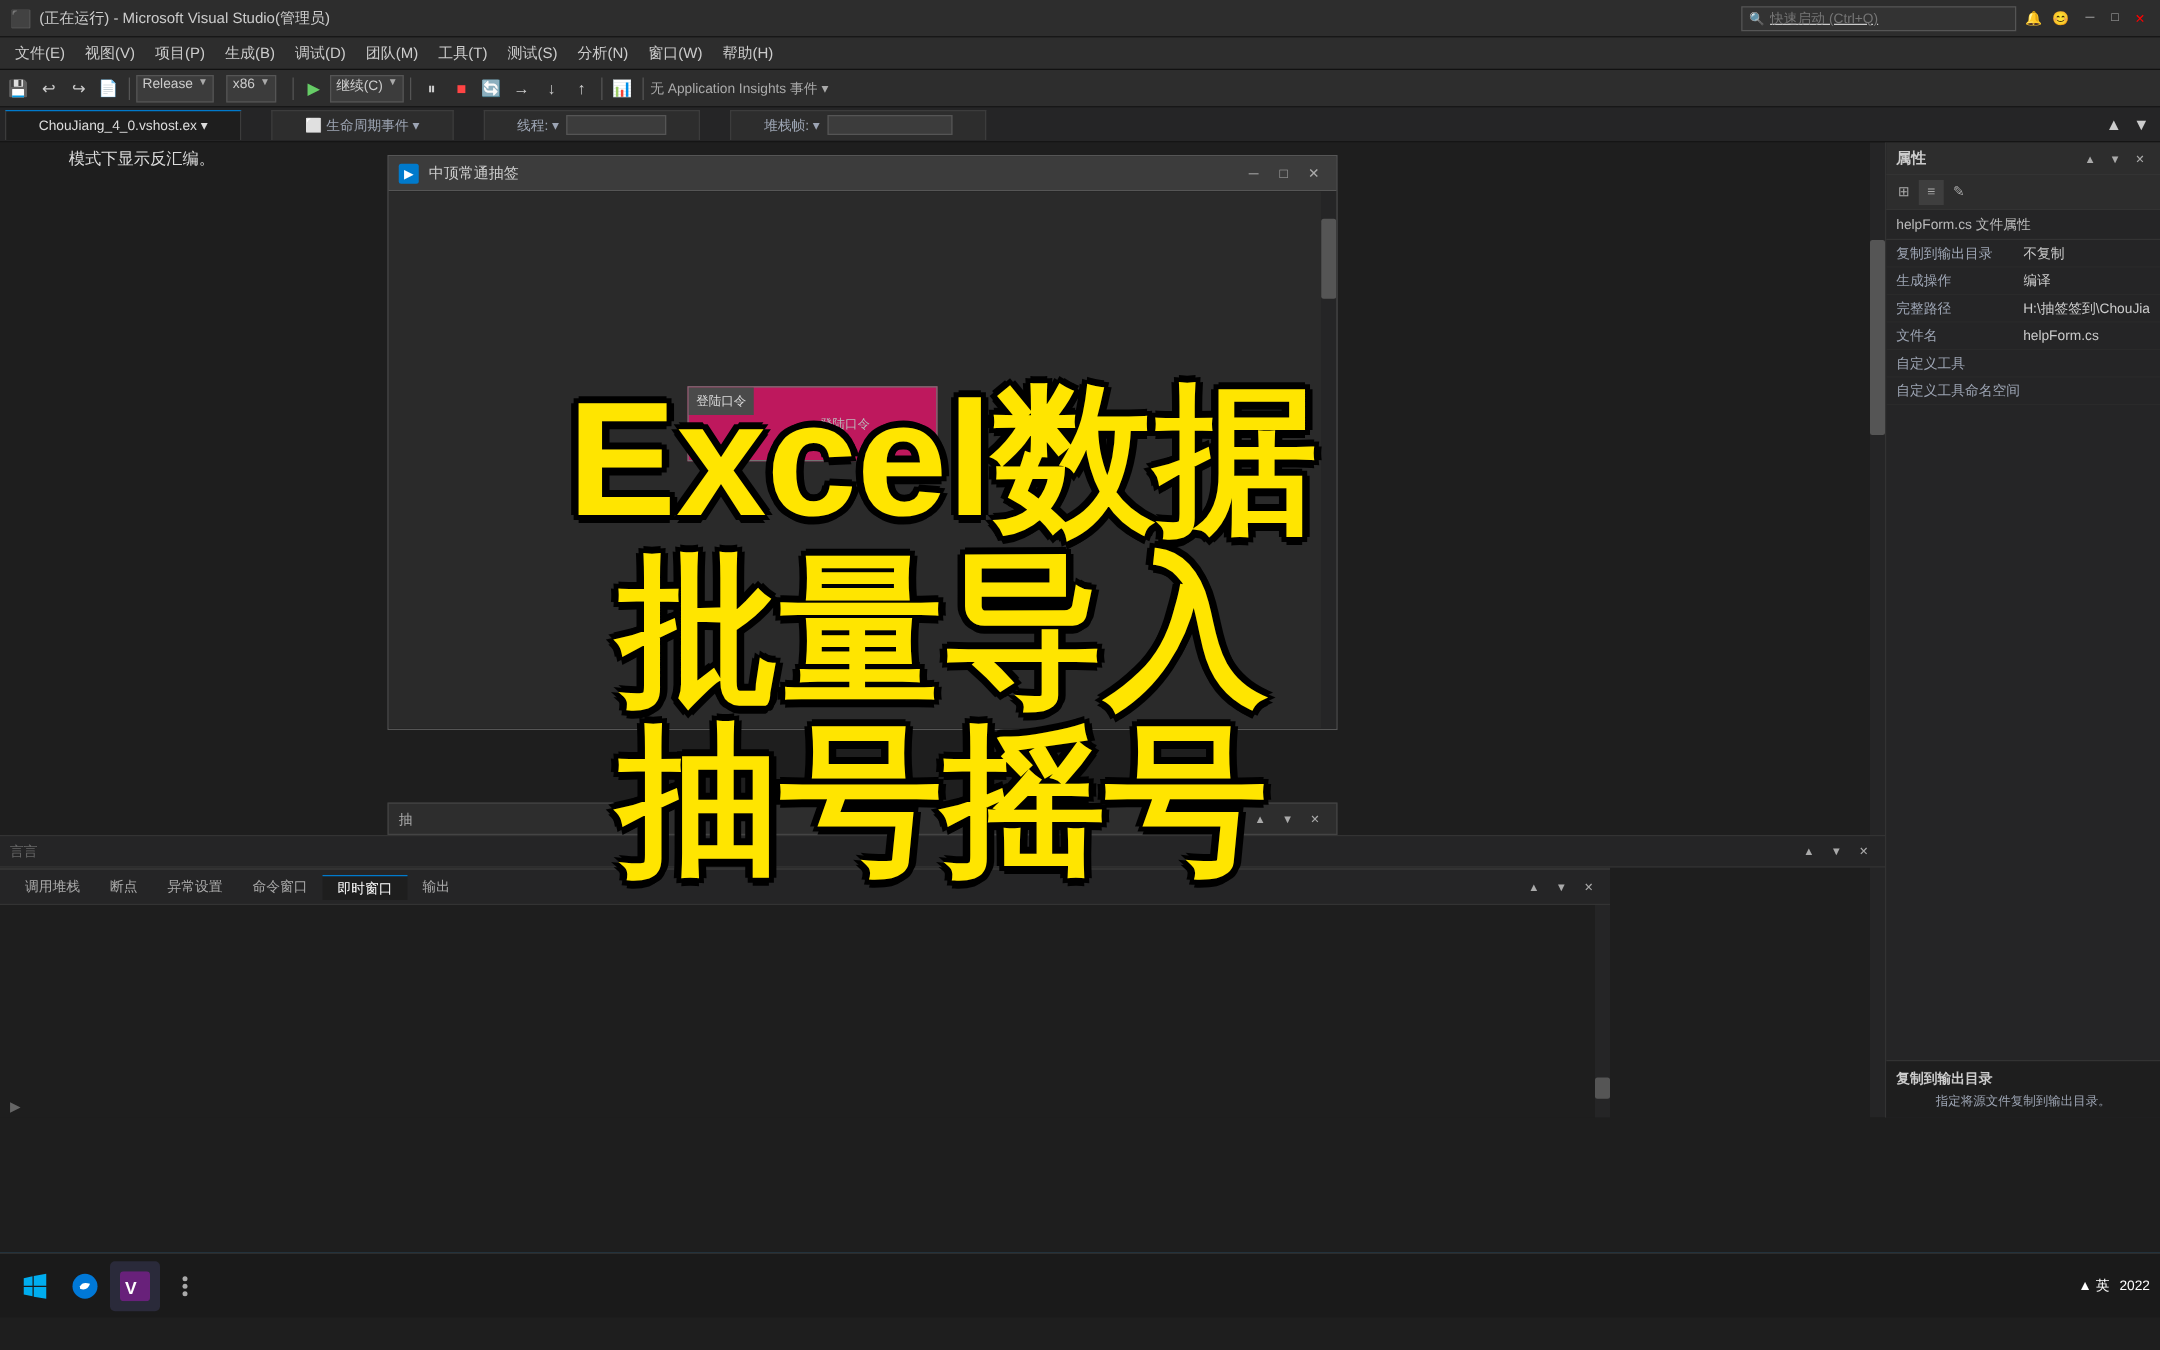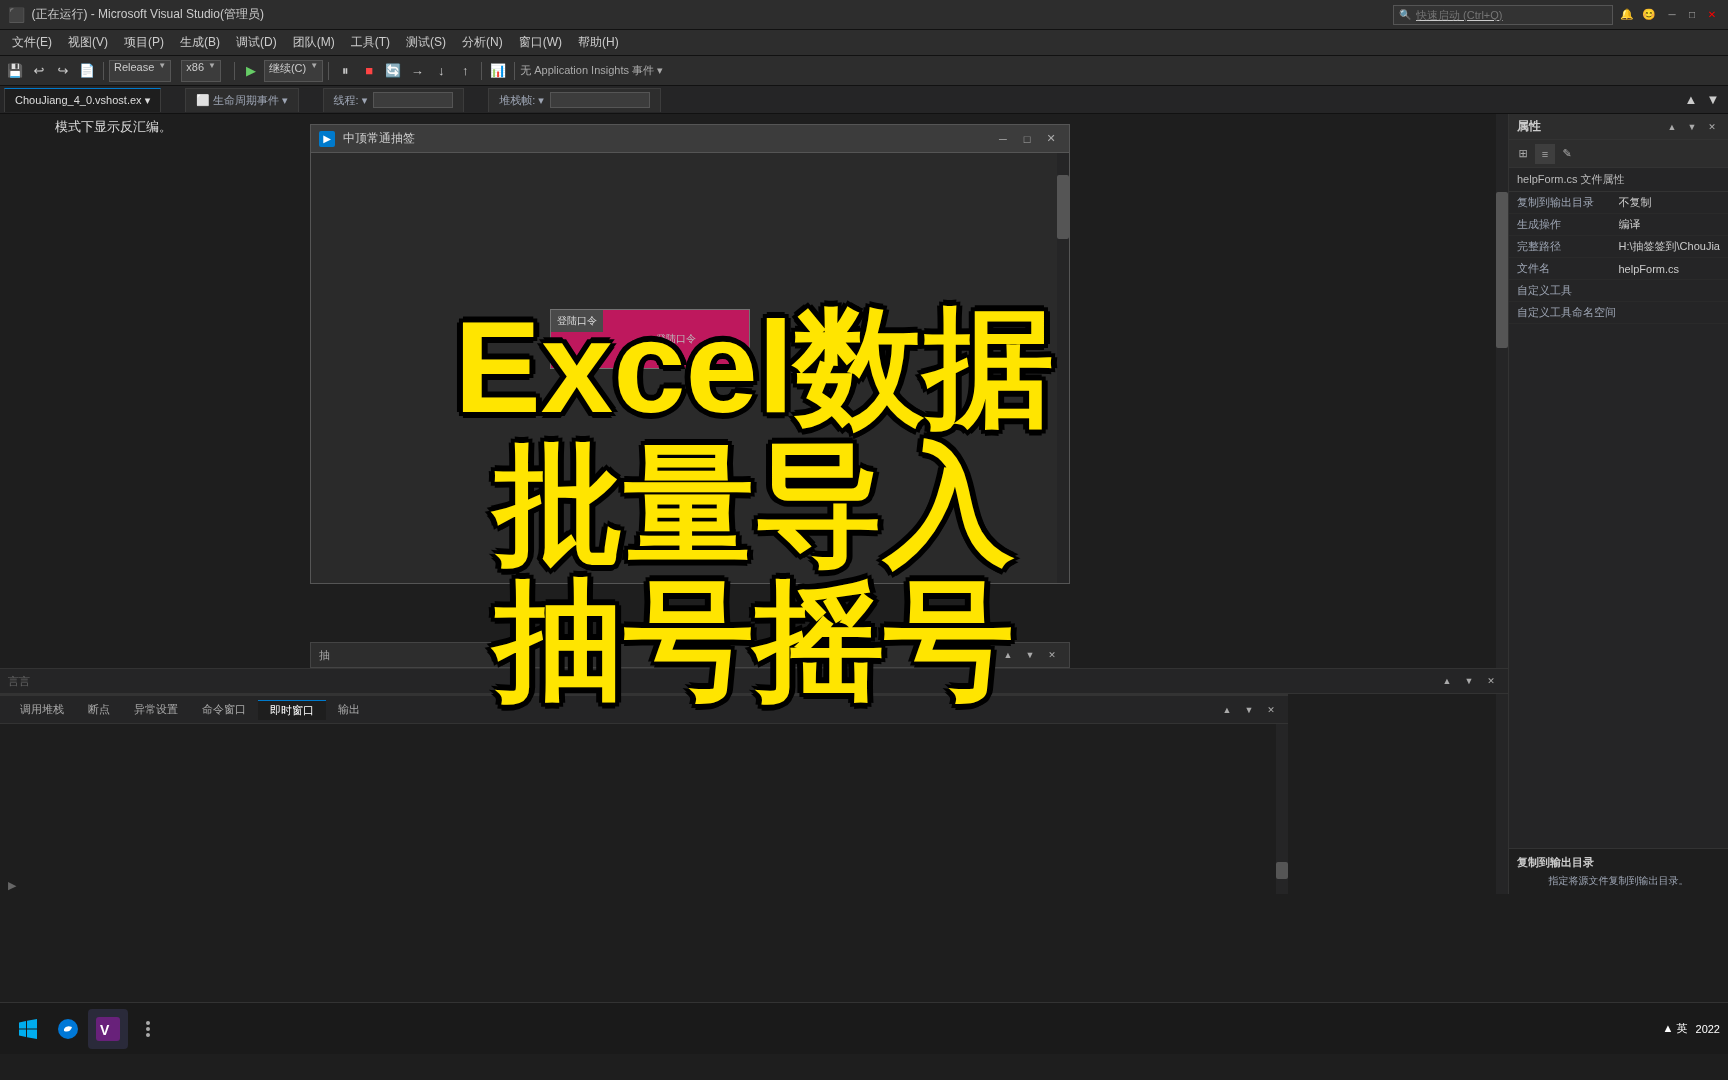--- a/index.html
+++ b/index.html
@@ -96,21 +96,21 @@
       height: 28px;
       background: #252526;
       display: flex;
       align-items: center;
       padding: 0 4px;
       border-bottom: 1px solid #111;
       gap: 2px;
     }
     .tab-item {
       height: 24px;
-      padding: 0 10px;
+      padding: 0 26px;
       background: #2d2d2d;
       border: 1px solid #3c3c3c;
       border-bottom: none;
       color: #9da5b4;
       font-size: 11px;
       display: flex; align-items: center; gap: 6px;
       cursor: pointer;
     }
     .tab-item.active {
       background: #1e1e1e;

